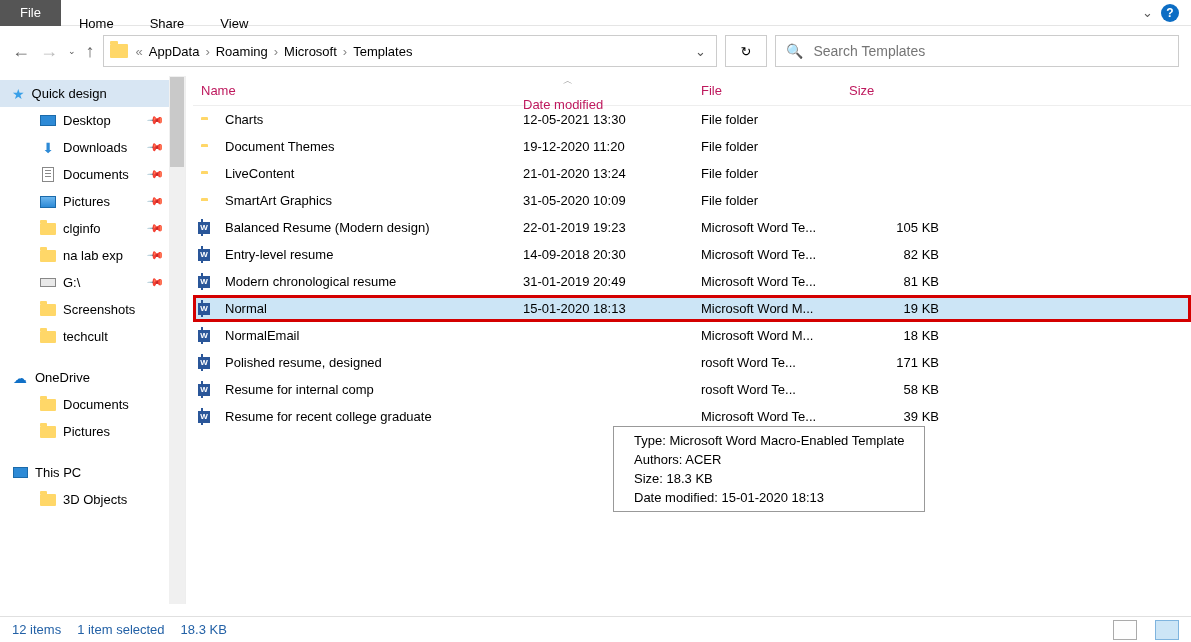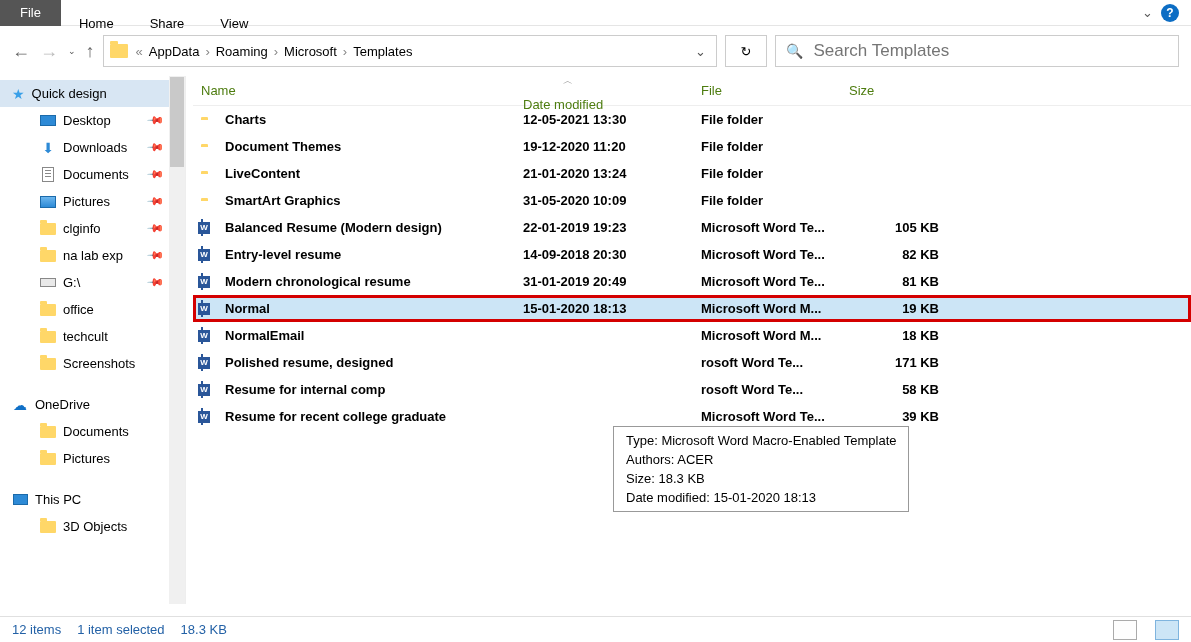--- a/index.html
+++ b/index.html
@@ -18,21 +18,21 @@
   .navarrows-small { font-size: 9px; line-height: 8px; color: #555; display: flex; flex-direction: column; }
   .breadcrumb-wrap { flex: 1; display: flex; align-items: center; border: 1px solid #ccc; height: 32px; padding-left: 6px; }
   .folder-icon-sm { width: 18px; height: 14px; background: #ffd768; border-radius: 1px; margin-right: 6px; position: relative; }
   .folder-icon-sm::before { content: ""; position: absolute; top: -3px; left: 0; width: 8px; height: 3px; background: #ffd768; border-radius: 1px 1px 0 0; }
   .crumb { padding: 0 4px; color: #000; }
   .crumb-sep { color: #888; padding: 0 2px; }
   .bc-chevdown { margin-left: auto; padding-right: 10px; color: #555; }
   .refresh { width: 42px; height: 32px; border: 1px solid #ccc; display: flex; align-items: center; justify-content: center; }
   .search-wrap { width: 404px; height: 32px; border: 1px solid #ccc; display: flex; align-items: center; }
   .search-icon { margin: 0 10px; color: #666; font-size: 14px; }
-  .search-input { border: none; outline: none; flex: 1; color: #b91c1c; font-size: 17px; }
+  .search-input { border: none; outline: none; flex: 1; color: #b91c1c; font-size: 14px; }
   
   .body { display: flex; height: 528px; position: relative; }
   .navpane { width: 185px; background: #fff; overflow: hidden; position: relative; }
   .navpane .scrollbar { position: absolute; right: 0; top: 0; bottom: 0; width: 16px; background: #f0f0f0; }
   .navpane .thumb { position: absolute; right: 1px; top: 1px; width: 14px; height: 90px; background: #c9c9c9; }
   .np-section { padding-top: 4px; }
   .np-item { height: 27px; display: flex; align-items: center; padding-left: 20px; gap: 7px; }
   .np-item.head { padding-left: 12px; font-size: 14px; }
   .np-item.head .star { color: #3aa0e8; font-size: 14px; }
   .np-item.head.selected { background: #d8e6f3; }
@@ -48,37 +48,37 @@
   .pic-ic { width: 16px; height: 12px; background: linear-gradient(#6cb6ee, #2d8ad6); border: 1px solid #1b6aaa; }
   .drive-ic { width: 16px; height: 9px; background: #e9e9e9; border: 1px solid #888; }
   .cloud-ic { color: #1070c7; font-size: 14px; }
   .pc-ic { width: 15px; height: 11px; background: #2d8ad6; border: 1px solid #1b6aaa; }
   
   .divider { width: 8px; background: #fff; border-left: 1px solid #eee; }
   
   .content { flex: 1; position: relative; }
   .colhead { height: 30px; display: flex; align-items: center; color: #1f4f82; padding-left: 8px; border-bottom: 1px solid #eee; }
   .colhead .sort { position: absolute; left: 370px; top: -2px; color: #7a7a7a; font-size: 10px; }
-  .ch { color: #4d7c0f; }
+  .ch { color: #be185d; }
   .ch.name { width: 322px; }
   .ch.date { width: 178px; margin-top: 28px; }
   .ch.type { width: 148px; }
   .ch.size { width: 100px; }
   .rows { }
-  .row { height: 27px; display: flex; align-items: center; padding-left: 8px; font-weight: bold; }
+  .row { height: 27px; display: flex; align-items: center; padding-left: 8px; }
   .row .ic-cell { width: 24px; display: flex; align-items: center; }
   .row .name-cell { width: 298px; white-space: nowrap; overflow: hidden; text-overflow: ellipsis; }
   .row .date-cell { width: 178px; color: #000; }
   .row .type-cell { width: 148px; color: #000; white-space: nowrap; overflow: hidden; text-overflow: ellipsis; }
   .row .size-cell { width: 90px; text-align: right; color: #000; }
   .row.selected { background: #cce5f6; align-items: center; }
   .row.highlight { box-shadow: inset 0 0 0 3px #d40000; }
   .word-ic { width: 16px; height: 16px; background: #fff; border: 1px solid #2a5699; position: relative; }
   .word-ic::before { content: "W"; position: absolute; left: -4px; top: 2px; width: 12px; height: 12px; background: #2a5699; color: #fff; font-size: 8px; font-weight: bold; text-align: center; line-height: 12px; }
-  .tooltip { position: absolute; left: 420px; top: 350px; background: #fff; border: 1px solid #999; padding: 4px 12px; font-size: 13px; line-height: 19px; }
+  .tooltip { position: absolute; left: 420px; top: 350px; background: #fff; border: 1px solid #999; padding: 4px 20px; font-size: 13px; line-height: 19px; }
   
   .status { position: absolute; left: 0; right: 0; bottom: 0; height: 26px; border-top: 1px solid #e0e0e0; display: flex; align-items: center; padding: 0 12px; gap: 16px; color: #2361a6; font-size: 13px; }
   .status .spacer { flex: 1; }
   .status .view-btn { width: 24px; height: 20px; border: 1px solid #aaa; background: #fdfdfd; margin-left: 2px; }
   .status .view-btn.active { background: #cce5f6; border-color: #7fb4de; }
 </style>
 </head>
 <body>
 
 <div class="ribbon">
@@ -170,33 +170,27 @@
             <span class="ic">
               <span class="drive-ic"></span>
             </span>
             <span>G:\</span>
             <span class="pin">📌</span>
           </div>
           <div class="np-item child">
             <span class="ic">
               <span class="fld"></span>
             </span>
-            <span>office</span>
+            <span>Screenshots</span>
           </div>
           <div class="np-item child">
             <span class="ic">
               <span class="fld"></span>
             </span>
             <span>techcult</span>
-          </div>
-          <div class="np-item child">
-            <span class="ic">
-              <span class="fld"></span>
-            </span>
-            <span>Screenshots</span>
           </div>
         </div>
     </div>
     <div style="height:14px"></div>
     <div class="np-item head">
       <span class="ic cloud-ic">☁</span>
       <span>OneDrive</span>
     </div>
     <div id="od-list">
         <div class="np-item child">

